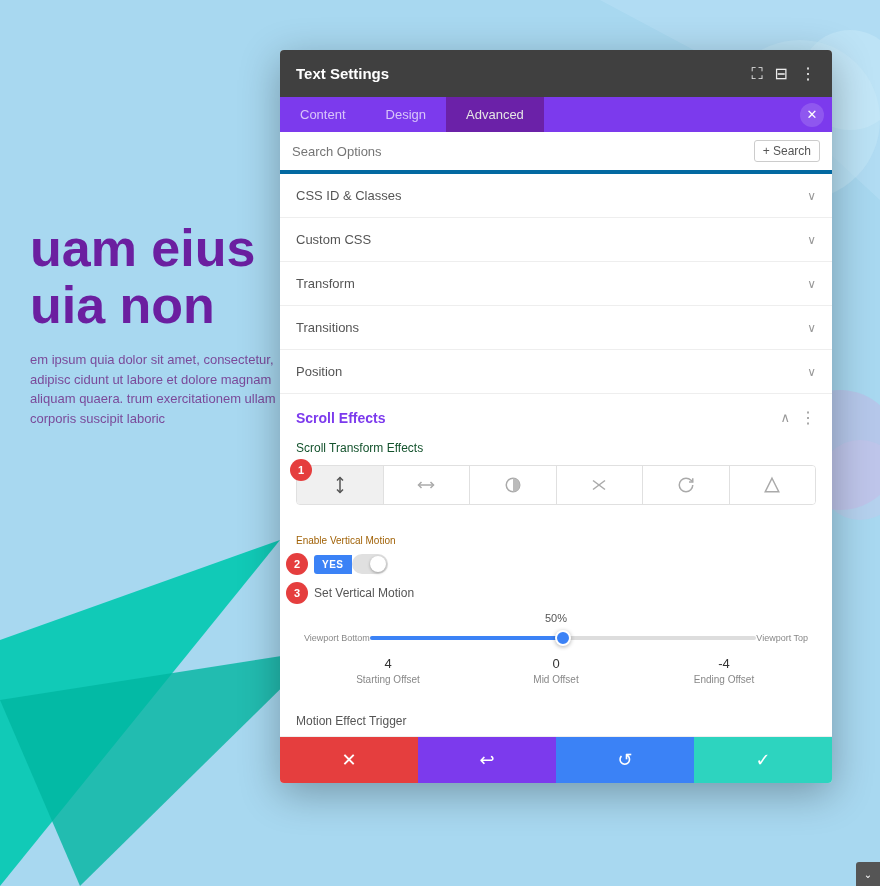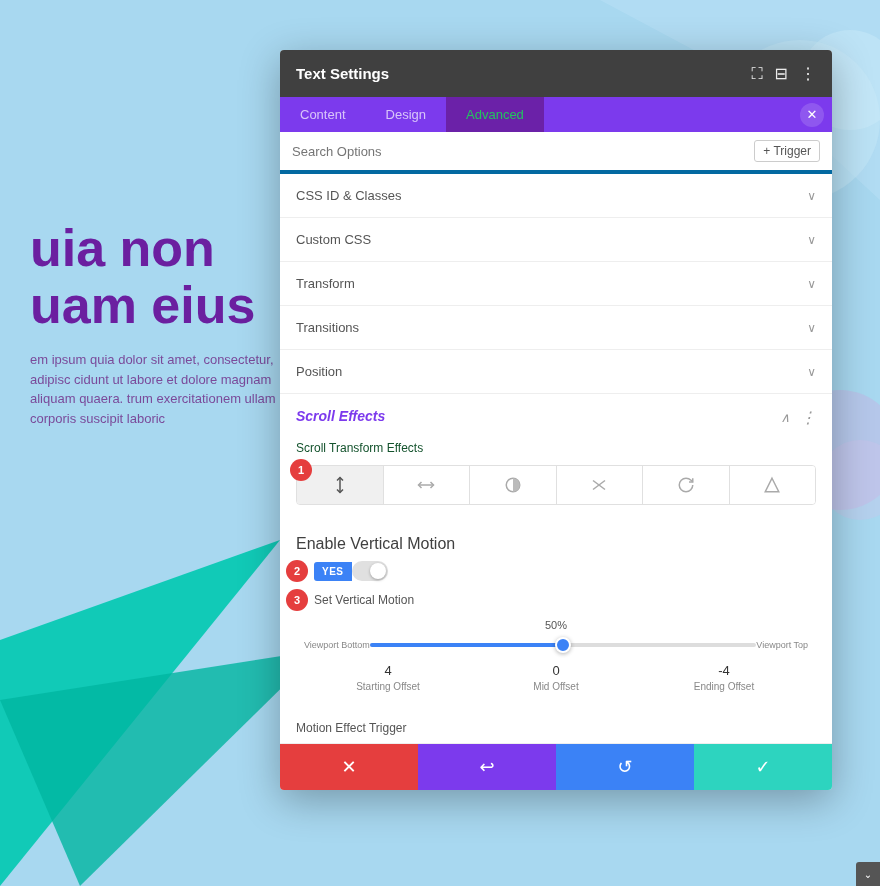--- a/index.html
+++ b/index.html
@@ -86,21 +86,21 @@
     }
     .tab {
       padding: 10px 20px;
       color: rgba(255,255,255,0.7);
       font-size: 13px;
       font-weight: 500;
       cursor: pointer;
       position: relative;
     }
     .tab.active {
-      color: #22c55e;
+      color: #e5e5e5;
       background: #6b21a8;
     }
 
     
     .search-bar {
       background: #fff;
       display: flex;
       align-items: center;
       justify-content: space-between;
       padding: 8px 12px;
@@ -150,24 +150,24 @@
       font-size: 12px;
     }
 
     
     .scroll-effects-section {
       background: #fff;
       border-bottom: 1px solid #eee;
     }
     .scroll-effects-header {
       display: flex;
+      align-items: center;
       justify-content: space-between;
       padding: 14px 16px;
       background: #fff;
-      font-style: italic;
     }
     .scroll-effects-title {
       color: #7c3aed;
       font-size: 14px;
       font-weight: 600;
     }
     .scroll-effects-icons {
       display: flex;
       gap: 10px;
       align-items: center;
@@ -227,22 +227,22 @@
       left: -6px;
       z-index: 10;
     }
 
     
     .enable-row {
       margin-bottom: 12px;
       position: relative;
     }
     .enable-label {
-      font-size: 16px;
-      color: #404040;
+      font-size: 10px;
+      color: #a16207;
       margin-bottom: 8px;
       margin-top: 30px;
     }
     .toggle-row {
       display: flex;
       align-items: center;
       gap: 0;
       position: relative;
     }
     .toggle-yes {
@@ -448,22 +448,22 @@
   <circle cx="850" cy="80" r="50" fill="#d0eefb" opacity="0.4"></circle>
 
   <circle cx="840" cy="450" r="60" fill="#c8b0e0" opacity="0.4"></circle>
   <circle cx="860" cy="480" r="40" fill="#d4bfec" opacity="0.3"></circle>
 
   <rect x="280" y="45" width="560" height="800" rx="4" fill="rgba(255,255,255,0)"></rect>
 </svg>
 
 <div class="page-content">
   <div class="page-heading">
+    <div>uam eius</div>
     <div>uia non</div>
-    <div>uam eius</div>
   </div>
   <div class="page-body">em ipsum quia dolor sit amet, consectetur, adipisc cidunt ut labore et dolore magnam aliquam quaera. trum exercitationem ullam corporis suscipit laboric</div>
 </div>
 
 <div class="modal">
 
   <div class="modal-header">
     <span class="modal-title">Text Settings</span>
     <div class="modal-header-icons">
       <span class="header-icon" title="expand">⛶</span>
@@ -475,21 +475,21 @@
   <div class="modal-tabs">
     <div class="tab">Content</div>
     <div class="tab">Design</div>
     <div class="tab active">Advanced</div>
     <div class="tab-x-circle">✕</div>
   </div>
 
   <div class="search-bar">
     <input class="search-input" type="text" placeholder="Search Options" style="">
     <button class="filter-btn">
-      <span>+ Trigger</span>
+      <span>+ Search</span>
     </button>
   </div>
 
   <div class="accordion-section">
     <div class="accordion-header">
       <span class="accordion-title">CSS ID &amp; Classes</span>
       <span class="accordion-chevron">∨</span>
     </div>
   </div>
 

